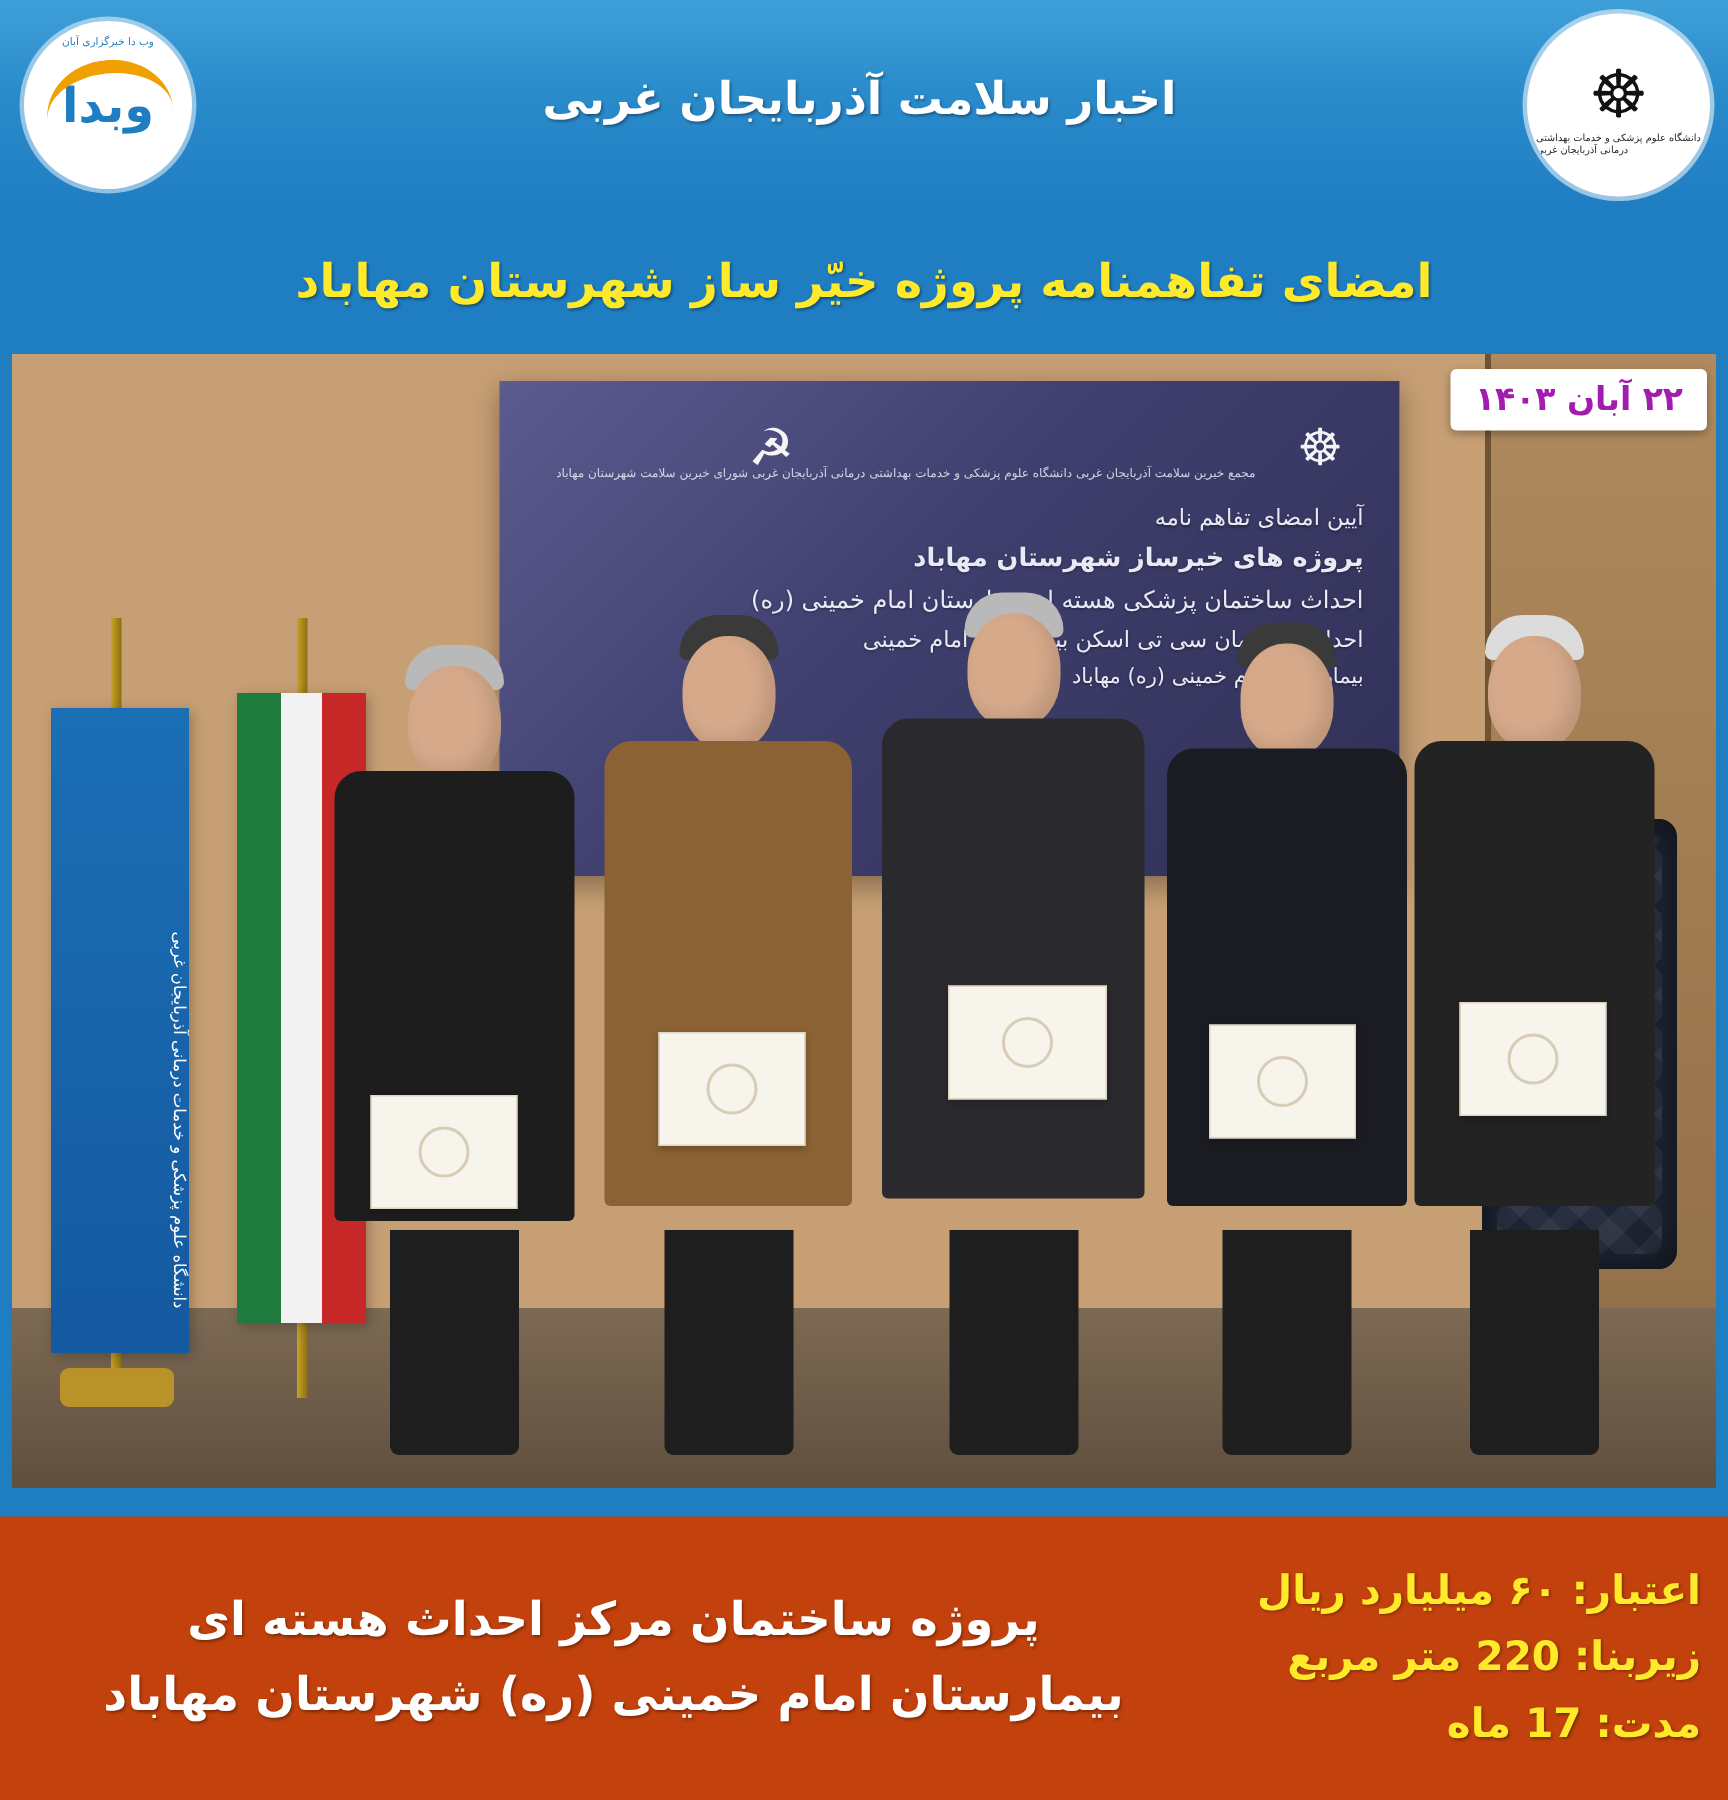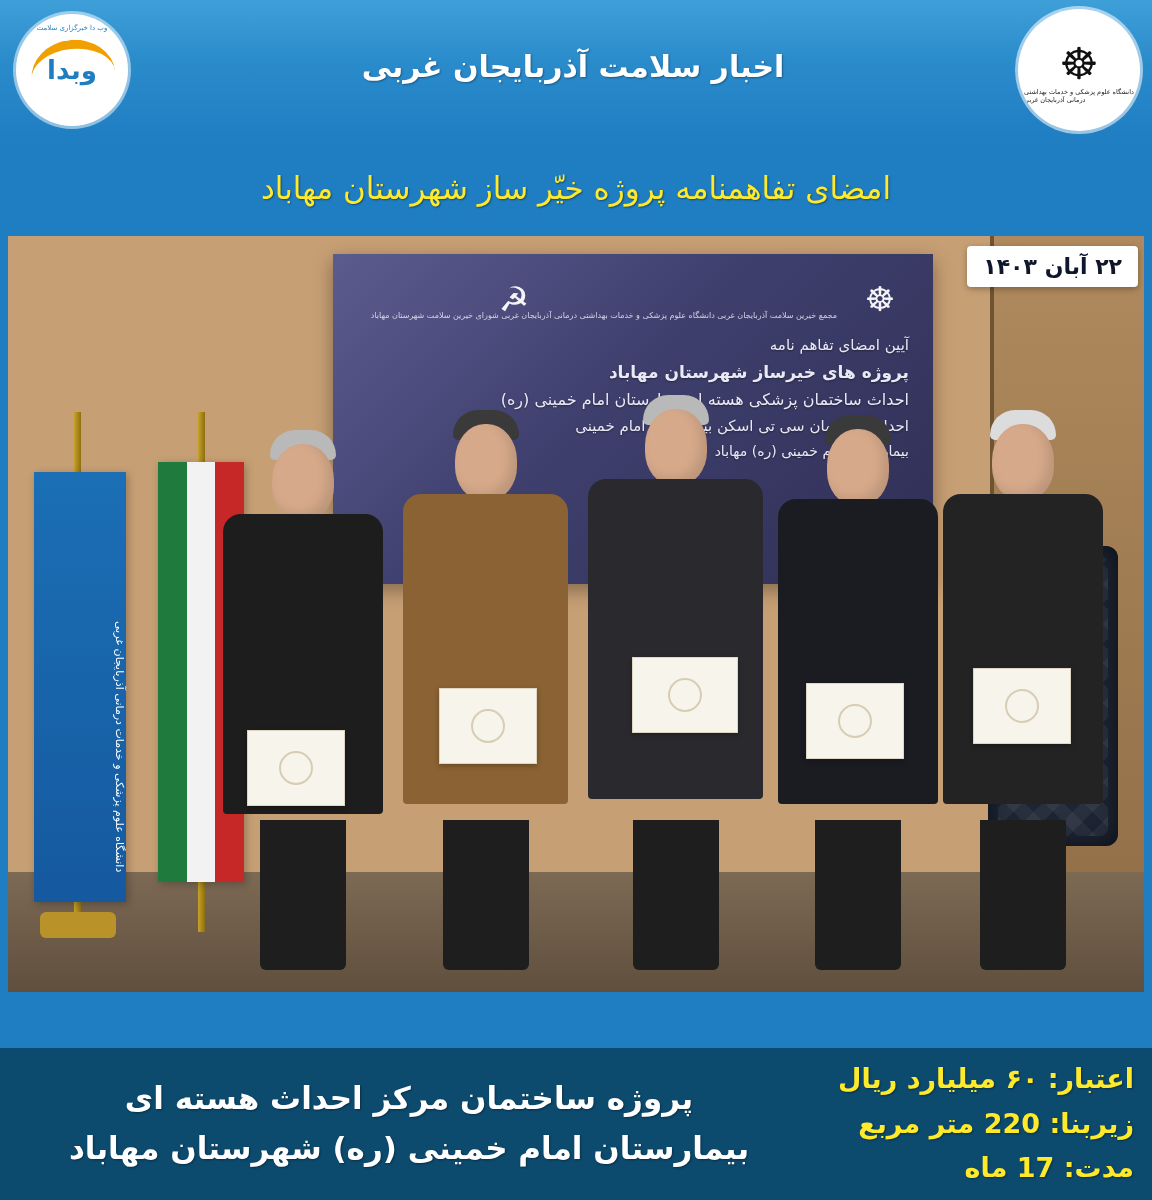--- a/index.html
+++ b/index.html
@@ -71,21 +71,21 @@
     margin-left: 16px;
     border-radius: 50%;
     background: #ffffff;
     display: flex;
     align-items: center;
     justify-content: center;
     position: relative;
     box-shadow: 0 0 0 3px rgba(255,255,255,0.5);
   }
   .webda-mark {
-    font-size: 26px;
+    font-size: 32px;
     font-weight: bold;
     color: #1f7ec2;
     line-height: 1;
   }
   .webda-swoosh {
     position: absolute;
     top: 26px; left: 14px;
     width: 84px; height: 34px;
     border-top: 9px solid #f0a000;
     border-radius: 60% 60% 0 0 / 100% 100% 0 0;
@@ -107,21 +107,21 @@
     width: 1152px;
     height: 96px;
     background: #1f7ec2;
     display: flex;
     align-items: center;
     justify-content: center;
   }
   .subtitle-text {
     color: #ffe92b;
     font-size: 31px;
-    font-weight: normal;
+    font-weight: bold;
     text-shadow: 1px 1px 2px rgba(0,0,0,0.4);
   }
 
   
   .photo {
     position: absolute;
     top: 236px; left: 8px;
     width: 1136px;
     height: 756px;
     overflow: hidden;
@@ -307,35 +307,35 @@
     width: 30px; height: 30px;
     border: 2px solid #d7cdb5;
     border-radius: 50%;
   }
 
   
   .date-badge {
     position: absolute;
     top: 246px; right: 14px;
     background: #ffffff;
-    color: #0f172a;
+    color: #a21caf;
     font-size: 22px;
     font-weight: bold;
     padding: 8px 16px;
     border-radius: 4px;
     box-shadow: 0 2px 6px rgba(0,0,0,0.3);
   }
 
   
   .footer {
     position: absolute;
     bottom: 0; left: 0;
     width: 1152px;
-    height: 152px;
-    background: #0c4a6e;
+    height: 189px;
+    background: #c2410c;
     display: flex;
     align-items: center;
     justify-content: flex-end;
   }
   .footer-left-facts {
     width: 360px;
     padding: 0 18px 0 10px;
     box-sizing: border-box;
     text-align: right;
     color: #ffe92b;
@@ -364,21 +364,21 @@
 
   <div class="header">
     <div class="header-logo-right">
       <div class="emblem">☸</div>
       <div class="emblem-sub">دانشگاه علوم پزشکی و خدمات بهداشتی درمانی آذربایجان غربی</div>
     </div>
 
     <div class="header-title">اخبار سلامت آذربایجان غربی</div>
 
     <div class="header-logo-left">
-      <div class="webda-top-text">وب دا خبرگزاری سلامت</div>
+      <div class="webda-top-text">وب دا خبرگزاری آبان</div>
       <div class="webda-swoosh"></div>
       <div class="webda-mark">وبدا</div>
     </div>
   </div>
 
   <div class="subtitle-bar">
     <div class="subtitle-text">امضای تفاهمنامه پروژه خیّر ساز شهرستان مهاباد</div>
   </div>
 
   <div class="photo">

